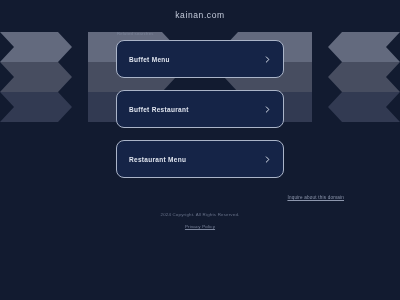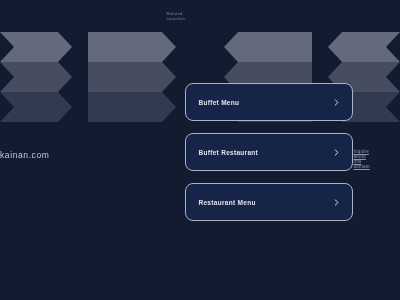--- a/index.html
+++ b/index.html
@@ -71,20 +71,21 @@
     clip-path: polygon(14px 0, 88px 0, 88px 100%, 14px 100%, 0 50%);
   }
 
   
   .page {
     position: relative;
     z-index: 2;
     width: 400px;
     height: 300px;
     display: flex;
+    flex-direction: column;
     align-items: center;
   }
 
   .site-title {
     margin-top: 10px;
     font-size: 8.5px;
     letter-spacing: 0.6px;
     color: #c3cada;
     font-weight: 400;
   }

